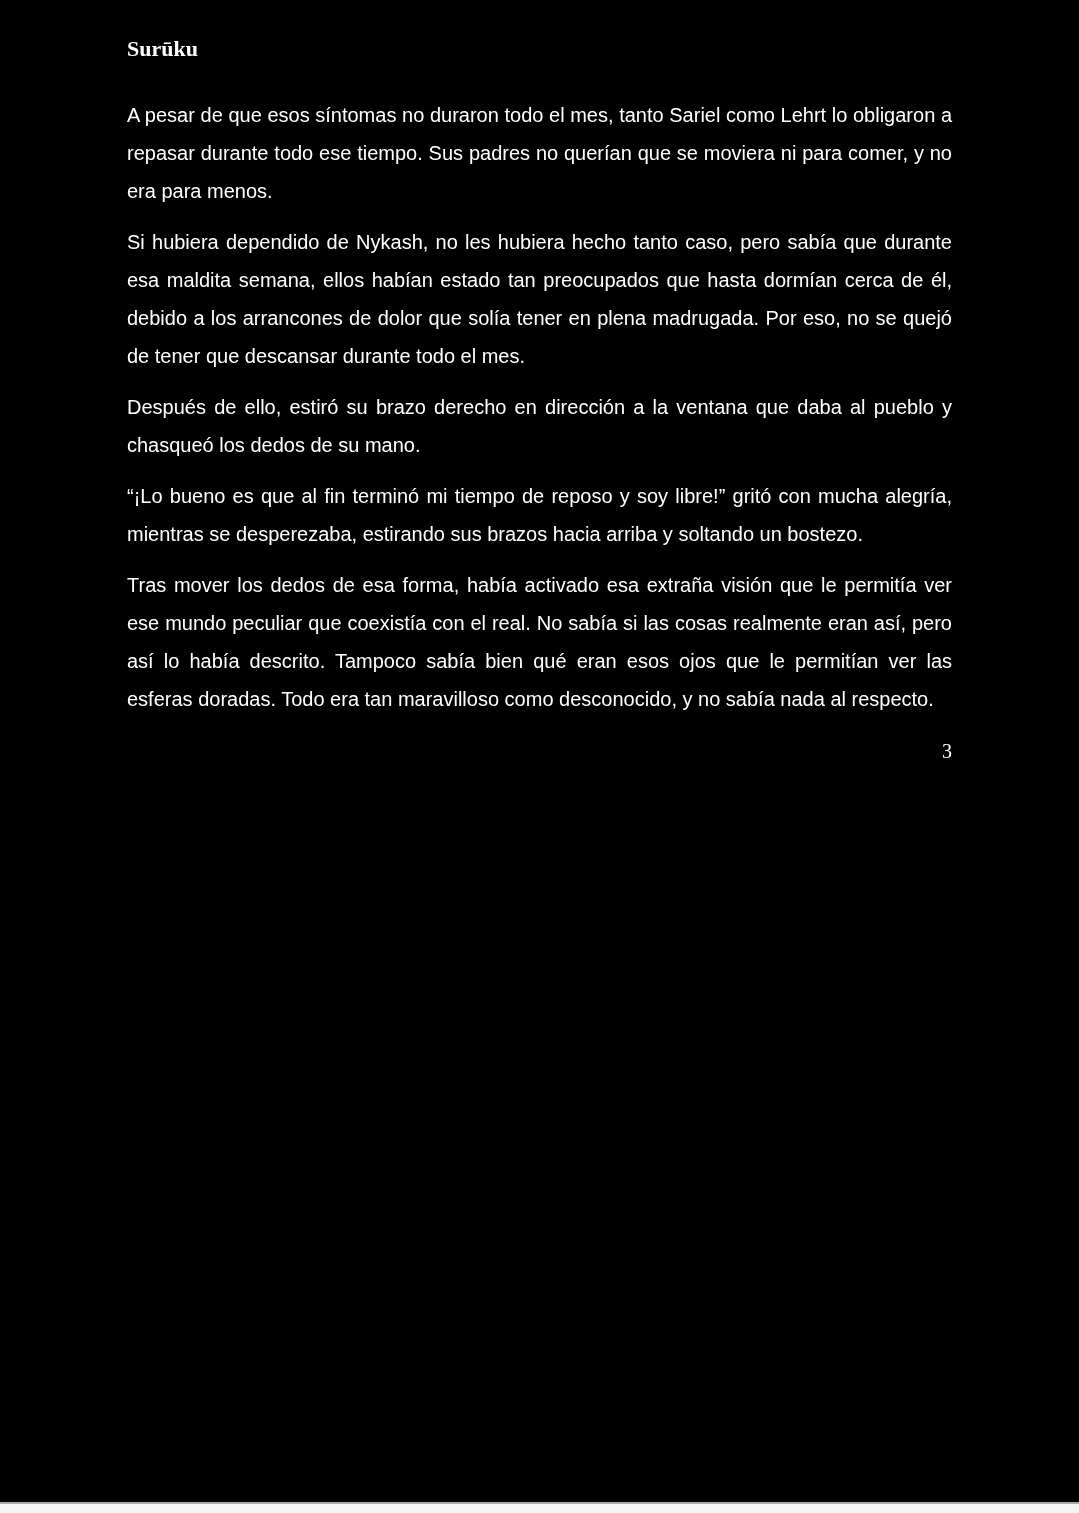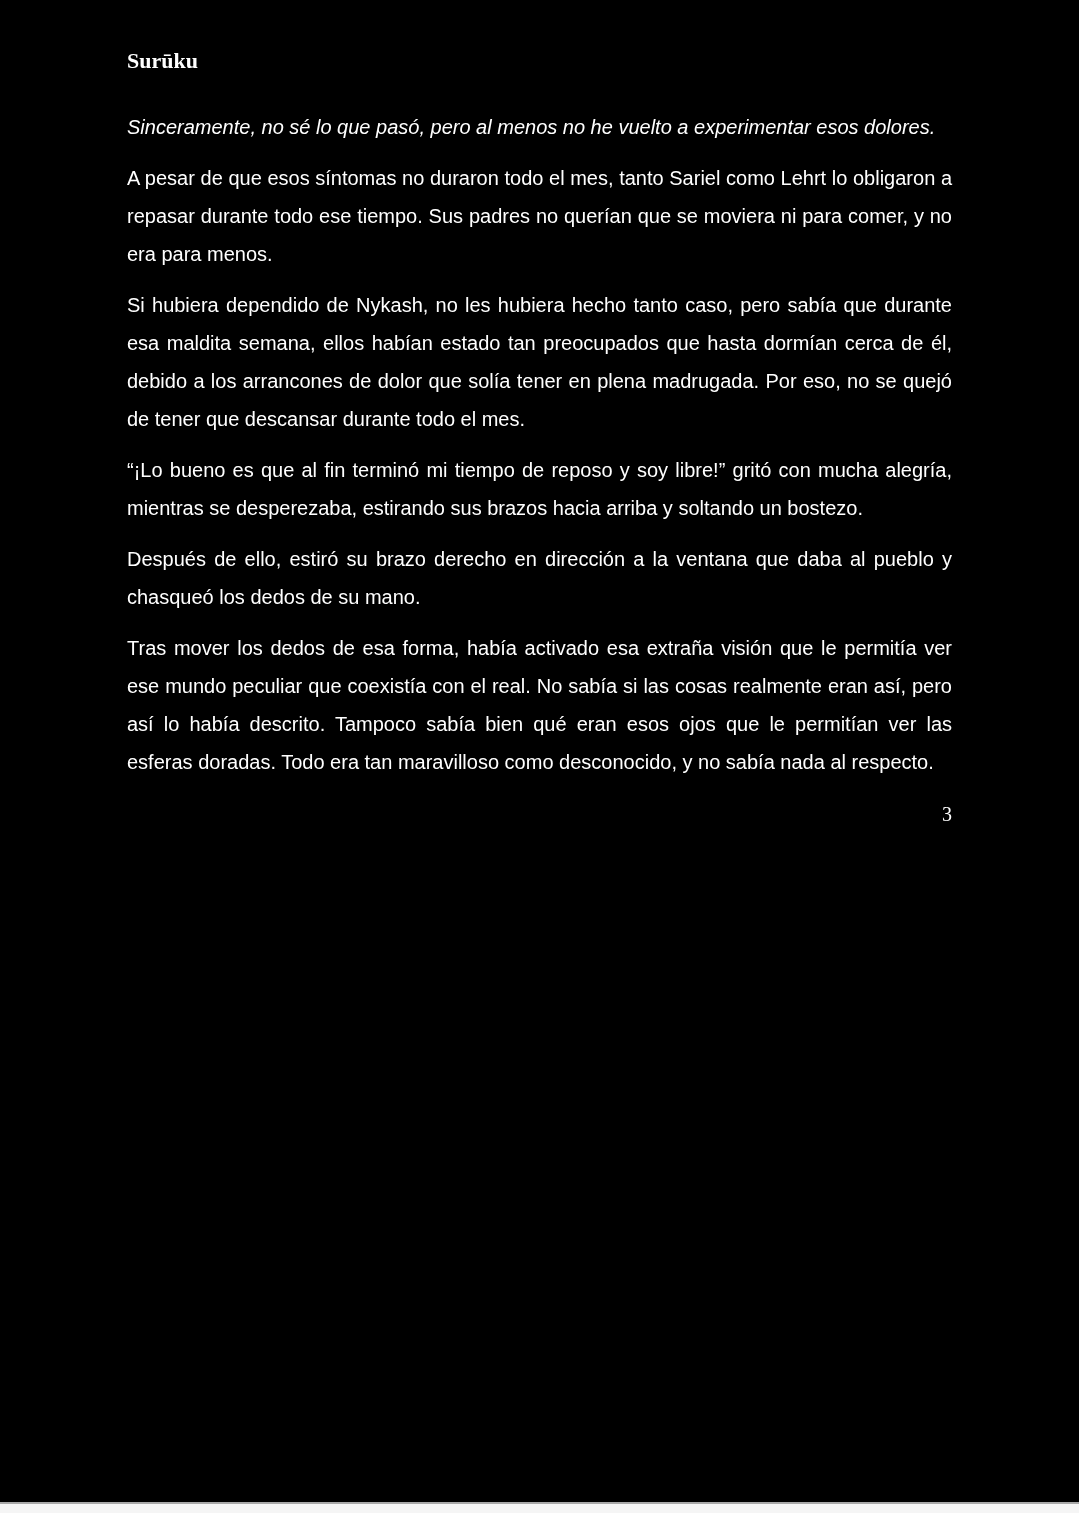--- a/index.html
+++ b/index.html
@@ -14,21 +14,21 @@
     height: 1513px;
     background: #f5f5f5;
     overflow: hidden;
   }
   .page {
     box-sizing: border-box;
     width: 1079px;
     height: 1504px;
     background: #000000;
     color: #ffffff;
-    padding: 48px 127px 0 127px;
+    padding: 36px 127px 0 127px;
     border-bottom: 2px solid #a8a8a8;
   }
   .title {
     font-family: "Liberation Serif", serif;
     font-weight: 700;
     font-size: 22px;
     line-height: 26px;
     margin: 0 0 34px 0;
   }
   .para {
@@ -57,23 +57,22 @@
     background: #f5f5f5;
   }
 </style>
 </head>
 <body>
 
 <div class="viewport">
   <div class="page">
     <h1 class="title">Surūku</h1>
 
-    <p class="para italic first">Sinceramente, no sé lo que pasó, pero al menos no he vuelto a experimentar esos dolores.</p>
     <p class="para">A pesar de que esos síntomas no duraron todo el mes, tanto Sariel como Lehrt lo obligaron a repasar durante todo ese tiempo. Sus padres no querían que se moviera ni para comer, y no era para menos.</p>
     <p class="para">Si hubiera dependido de Nykash, no les hubiera hecho tanto caso, pero sabía que durante esa maldita semana, ellos habían estado tan preocupados que hasta dormían cerca de él, debido a los arrancones de dolor que solía tener en plena madrugada. Por eso, no se quejó de tener que descansar durante todo el mes.</p>
+    <p class="para">Después de ello, estiró su brazo derecho en dirección a la ventana que daba al pueblo y chasqueó los dedos de su mano.</p>
     <p class="para">“¡Lo bueno es que al fin terminó mi tiempo de reposo y soy libre!” gritó con mucha alegría, mientras se desperezaba, estirando sus brazos hacia arriba y soltando un bostezo.</p>
-    <p class="para">Después de ello, estiró su brazo derecho en dirección a la ventana que daba al pueblo y chasqueó los dedos de su mano.</p>
     <p class="para">Tras mover los dedos de esa forma, había activado esa extraña visión que le permitía ver ese mundo peculiar que coexistía con el real. No sabía si las cosas realmente eran así, pero así lo había descrito. Tampoco sabía bien qué eran esos ojos que le permitían ver las esferas doradas. Todo era tan maravilloso como desconocido, y no sabía nada al respecto.</p>
 
     <div class="page-number">3</div>
   </div>
   <div class="viewer-gap"></div>
 </div>
 
 </body></html>

